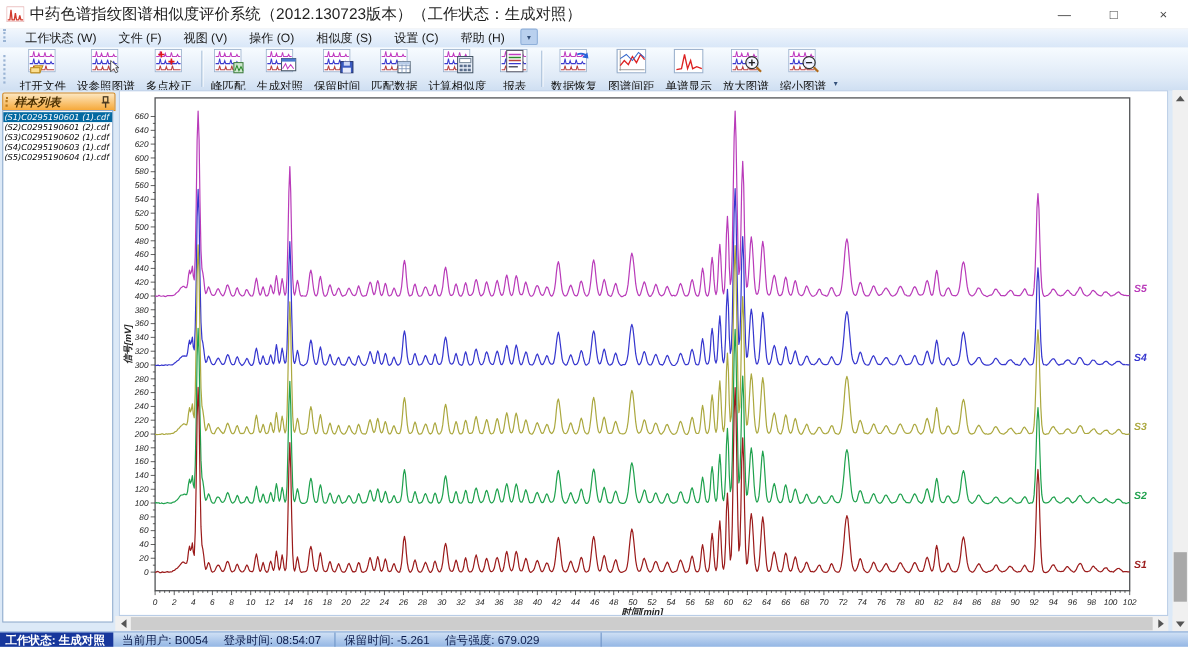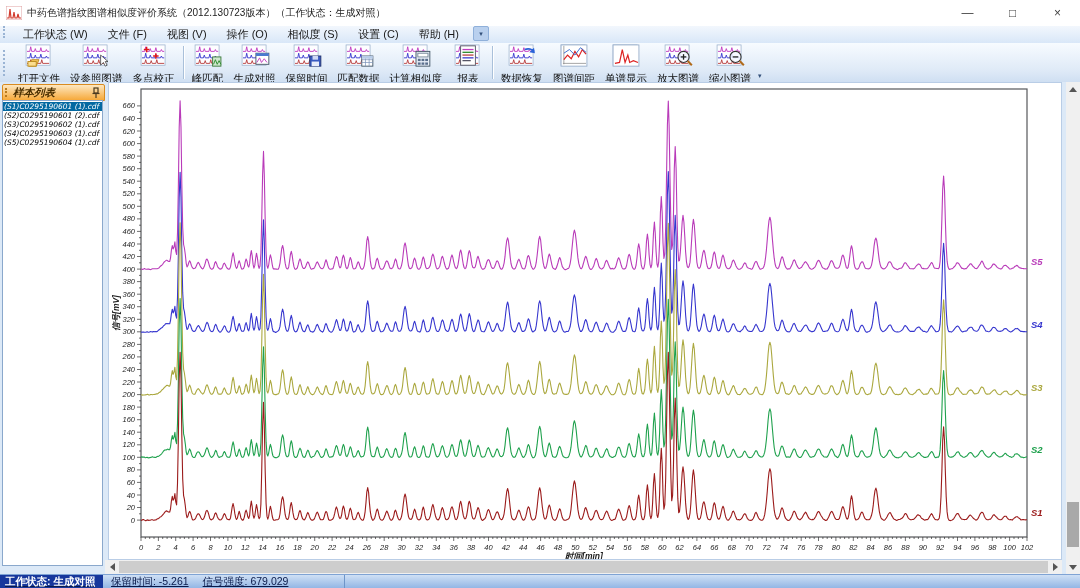--- a/index.html
+++ b/index.html
@@ -3,21 +3,21 @@
 <meta charset="utf-8">
 <style>
   html,body{margin:0;padding:0;}
   body{width:1080px;height:588px;overflow:hidden;position:relative;
        font-family:"Liberation Sans","DejaVu Sans",sans-serif;background:#eef4fb;
        -webkit-font-smoothing:antialiased;}
   
   .titlebar{position:absolute;left:0;top:0;width:1080px;height:26px;background:#ffffff;
             border-bottom:1px solid #e3e3e3;display:flex;align-items:center;}
   .titlebar .app-icon{width:16px;height:14px;margin:0 5px 0 6px;}
-  .titlebar .title{font-size:10px;color:#222;white-space:nowrap;}
+  .titlebar .title{font-size:14px;color:#222;white-space:nowrap;}
   .win-controls{position:absolute;right:0;top:0;height:26px;display:flex;}
   .win-btn{width:45px;height:26px;display:flex;align-items:center;justify-content:center;
            font-size:12px;color:#444;cursor:default;}
   
   .menubar{position:absolute;left:0;top:26px;width:1080px;height:17px;
            background:linear-gradient(#f2f7fd,#d9e7f8);display:flex;align-items:flex-start;
            border-bottom:1px solid #c8daf0;}
   .grip{width:5px;height:70%;margin:0 3px;border-left:2px dotted #9ab4d4;}
   .menu-item{font-size:11px;color:#1a1a1a;padding:0 10px;height:100%;display:flex;align-items:center;}
   .menu-overflow{width:14px;height:13px;background:#b9d0ee;border:1px solid #8fb0da;border-radius:2px;
@@ -61,21 +61,21 @@
                   display:flex;align-items:center;justify-content:center;}
   .vscroll .thumb{position:absolute;left:1px;top:420px;width:12px;height:45px;background:#a9a9a9;}
   .tri{width:0;height:0;}
   .tri-left{border-top:4px solid transparent;border-bottom:4px solid transparent;border-right:5px solid #555;}
   .tri-right{border-top:4px solid transparent;border-bottom:4px solid transparent;border-left:5px solid #555;}
   .tri-up{border-left:4px solid transparent;border-right:4px solid transparent;border-bottom:5px solid #555;}
   .tri-down{border-left:4px solid transparent;border-right:4px solid transparent;border-top:5px solid #555;}
   
   .statusbar{position:absolute;left:0;top:574px;width:1080px;height:14px;
              background:linear-gradient(#cfe0f5,#8fb3e3);display:flex;align-items:stretch;
-             border-top:1px solid #7fa3d4;font-size:10.5px;color:#0a1a4a;text-decoration:underline;}
+             border-top:1px solid #7fa3d4;font-size:10.5px;color:#0a1a4a;}
   .status-mode{background:#17379c;color:#ffffff;font-weight:bold;width:98px;display:flex;
                align-items:center;padding-left:5px;}
   .status-seg{display:flex;align-items:center;gap:14px;padding:0 8px;border-right:1px solid #6f95c8;}
   .status-fill{flex:1;}
 </style>
 </head>
 <body>
 
 <div class="titlebar">
   <svg class="app-icon" viewBox="0 0 16 14">
@@ -720,18 +720,22 @@
       </div>
     <div class="thumb"></div>
     <div class="arrow" style="left:943px;">
         <span class="tri tri-right"></span>
       </div>
   </div>
 </div>
 
 <div class="statusbar">
   <div class="status-mode">工作状态: 生成对照</div>
+  <div class="status-seg" style="width:185px;">
+    <span>当前用户: B0054</span>
+    <span>登录时间: 08:54:07</span>
+  </div>
   <div class="status-seg" style="width:225px;">
     <span>保留时间: -5.261</span>
     <span>信号强度: 679.029</span>
   </div>
   <div class="status-fill"></div>
 </div>
 
 </body></html>

